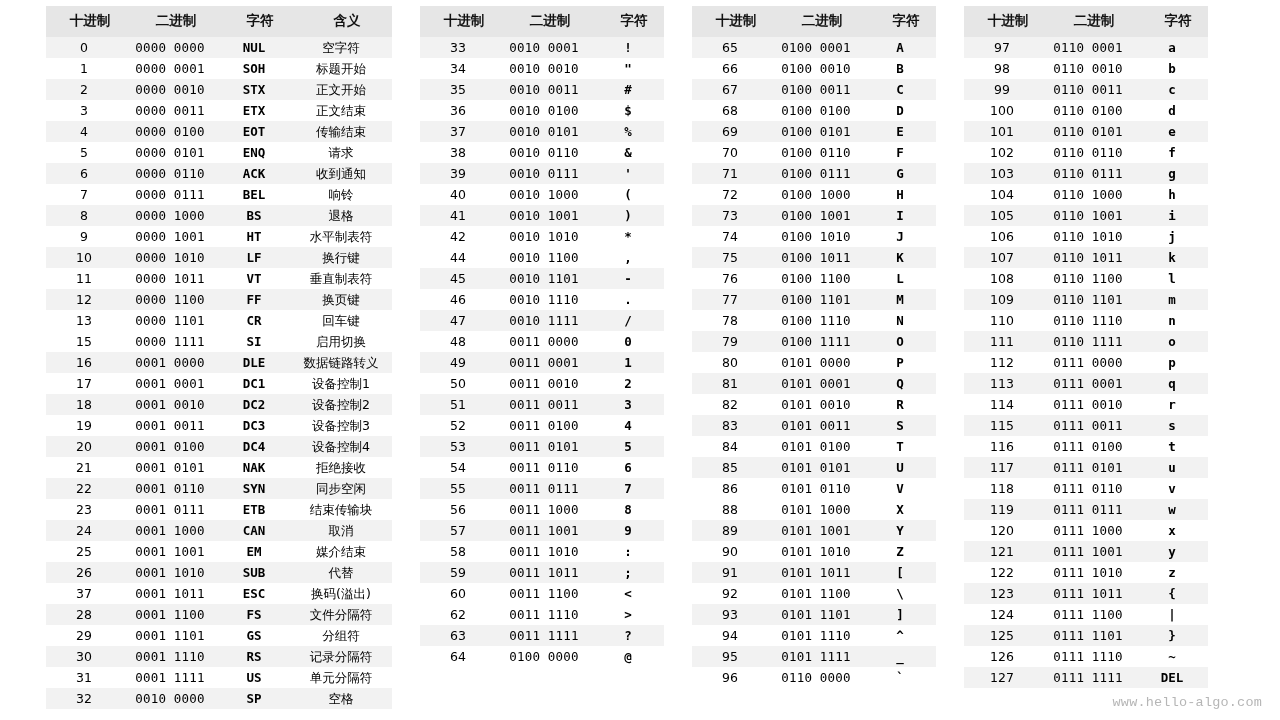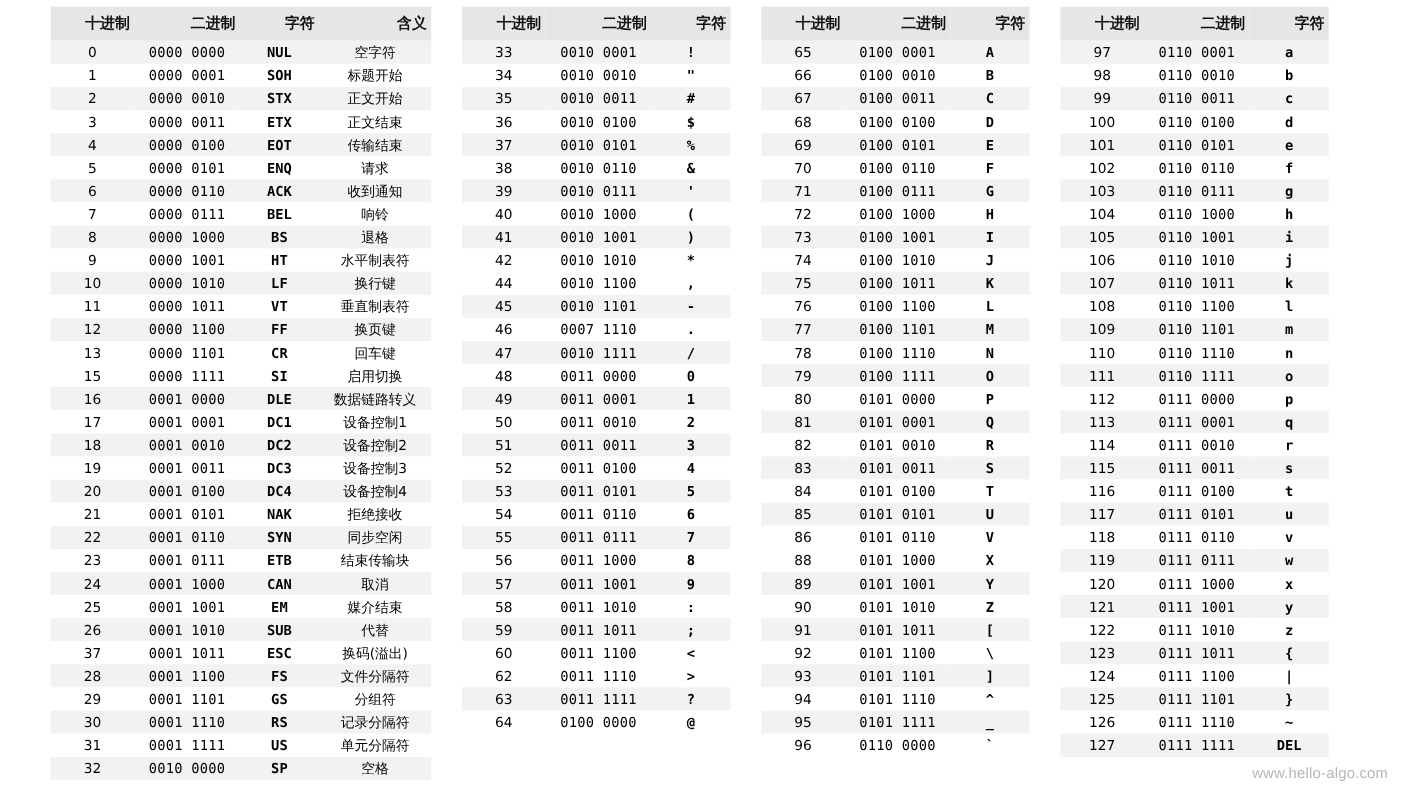--- a/index.html
+++ b/index.html
@@ -31,21 +31,21 @@
   table.ascii {
     border-collapse: collapse;
     table-layout: fixed;
   }
   table.ascii th {
     background: #e6e6e6;
     font-weight: bold;
     font-size: 13.5px;
     color: #111;
     padding: 6px 4px 7px 16px;
-    text-align: right;
+    text-align: center;
     border: none;
   }
   table.ascii td {
     font-size: 12.5px;
     text-align: center;
     padding: 4px 4px;
     border: none;
     height: 13px;
     line-height: 13px;
   }
@@ -73,21 +73,21 @@
     font-size: 12.5px;
   }
   th.mean-h, td.mean { }
 
   .watermark {
     position: absolute;
     right: 18px;
     bottom: 10px;
     color: #b6b6b6;
     font-size: 13.5px;
-    font-family: Liberation Sans, sans-serif;
+    font-family: Liberation Mono, monospace;
     letter-spacing: 0.2px;
   }
 </style>
 </head>
 <body>
 
 <div id="sheet">
   <div class="tables-row">
       <table class="ascii">
         <colgroup>
@@ -368,21 +368,21 @@
             <td class="bin">0010 1100</td>
             <td class="chr">,</td>
           </tr>
           <tr class="odd">
             <td class="dec">45</td>
             <td class="bin">0010 1101</td>
             <td class="chr">-</td>
           </tr>
           <tr class="even">
             <td class="dec">46</td>
-            <td class="bin">0007 1110</td>
+            <td class="bin">0010 1110</td>
             <td class="chr">.</td>
           </tr>
           <tr class="odd">
             <td class="dec">47</td>
             <td class="bin">0010 1111</td>
             <td class="chr">/</td>
           </tr>
           <tr class="even">
             <td class="dec">48</td>
             <td class="bin">0011 0000</td>

